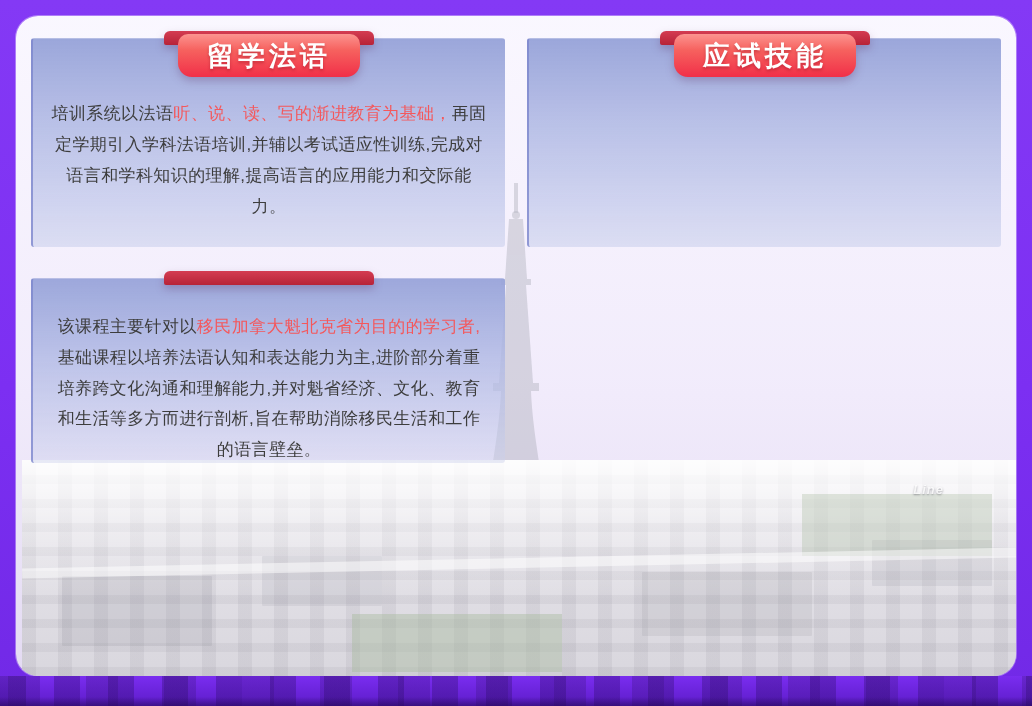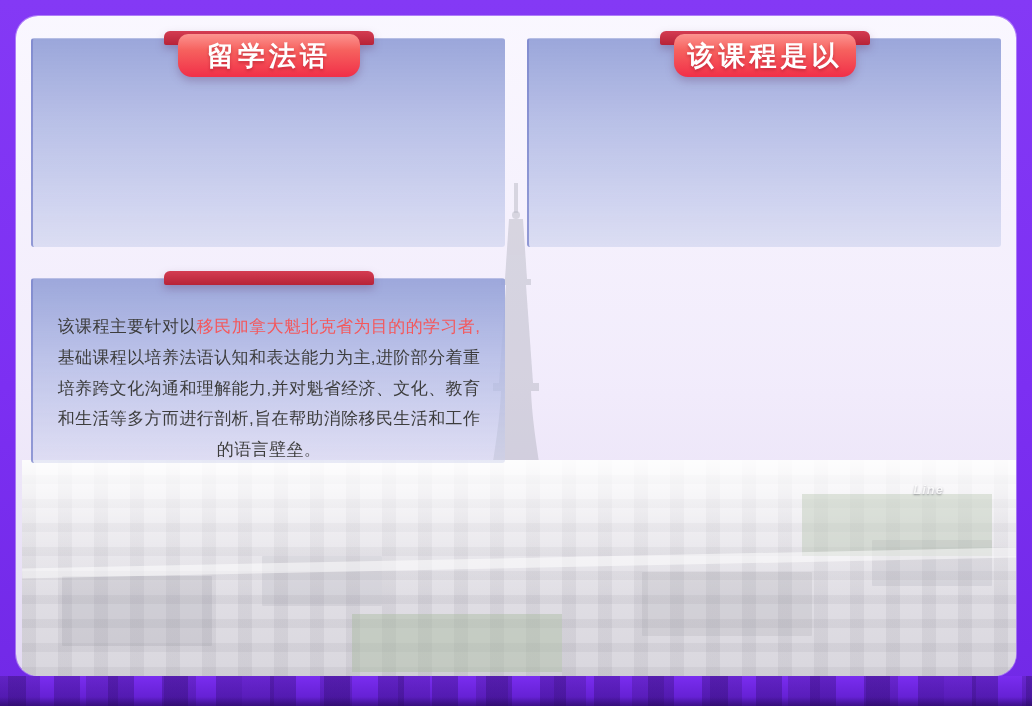--- a/index.html
+++ b/index.html
@@ -136,27 +136,28 @@
 
     <div class="cards">
 
       <section class="card r1">
         <div class="ribbon">
           <div class="ribbon-strip"></div>
           <div class="ribbon-body">
             <h2 class="ribbon-title">留学法语</h2>
           </div>
         </div>
+        <p class="desc"><span>培训系统以法语</span><span class="hl">听、说、读、写的渐进教育为基础，</span><span>再固定学期引入学科法语培训,并辅以考试适应性训练,完成对语言和学科知识的理解,提高语言的应用能力和交际能力。</span></p>
       </section>
 
       <section class="card r1">
         <div class="ribbon">
           <div class="ribbon-strip"></div>
           <div class="ribbon-body">
-            <h2 class="ribbon-title">该课程是以</h2>
+            <h2 class="ribbon-title">应试技能</h2>
           </div>
         </div>
       </section>
 
       <section class="card r2">
         <div class="ribbon">
           <div class="ribbon-strip"></div>
         </div>
         <p class="desc"><span>该课程主要针对以</span><span class="hl">移民加拿大魁北克省为目的的学习者,</span><span>基础课程以培养法语认知和表达能力为主,进阶部分着重培养跨文化沟通和理解能力,并对魁省经济、文化、教育和生活等多方而进行剖析,旨在帮助消除移民生活和工作的语言壁垒。</span></p>
       </section>

